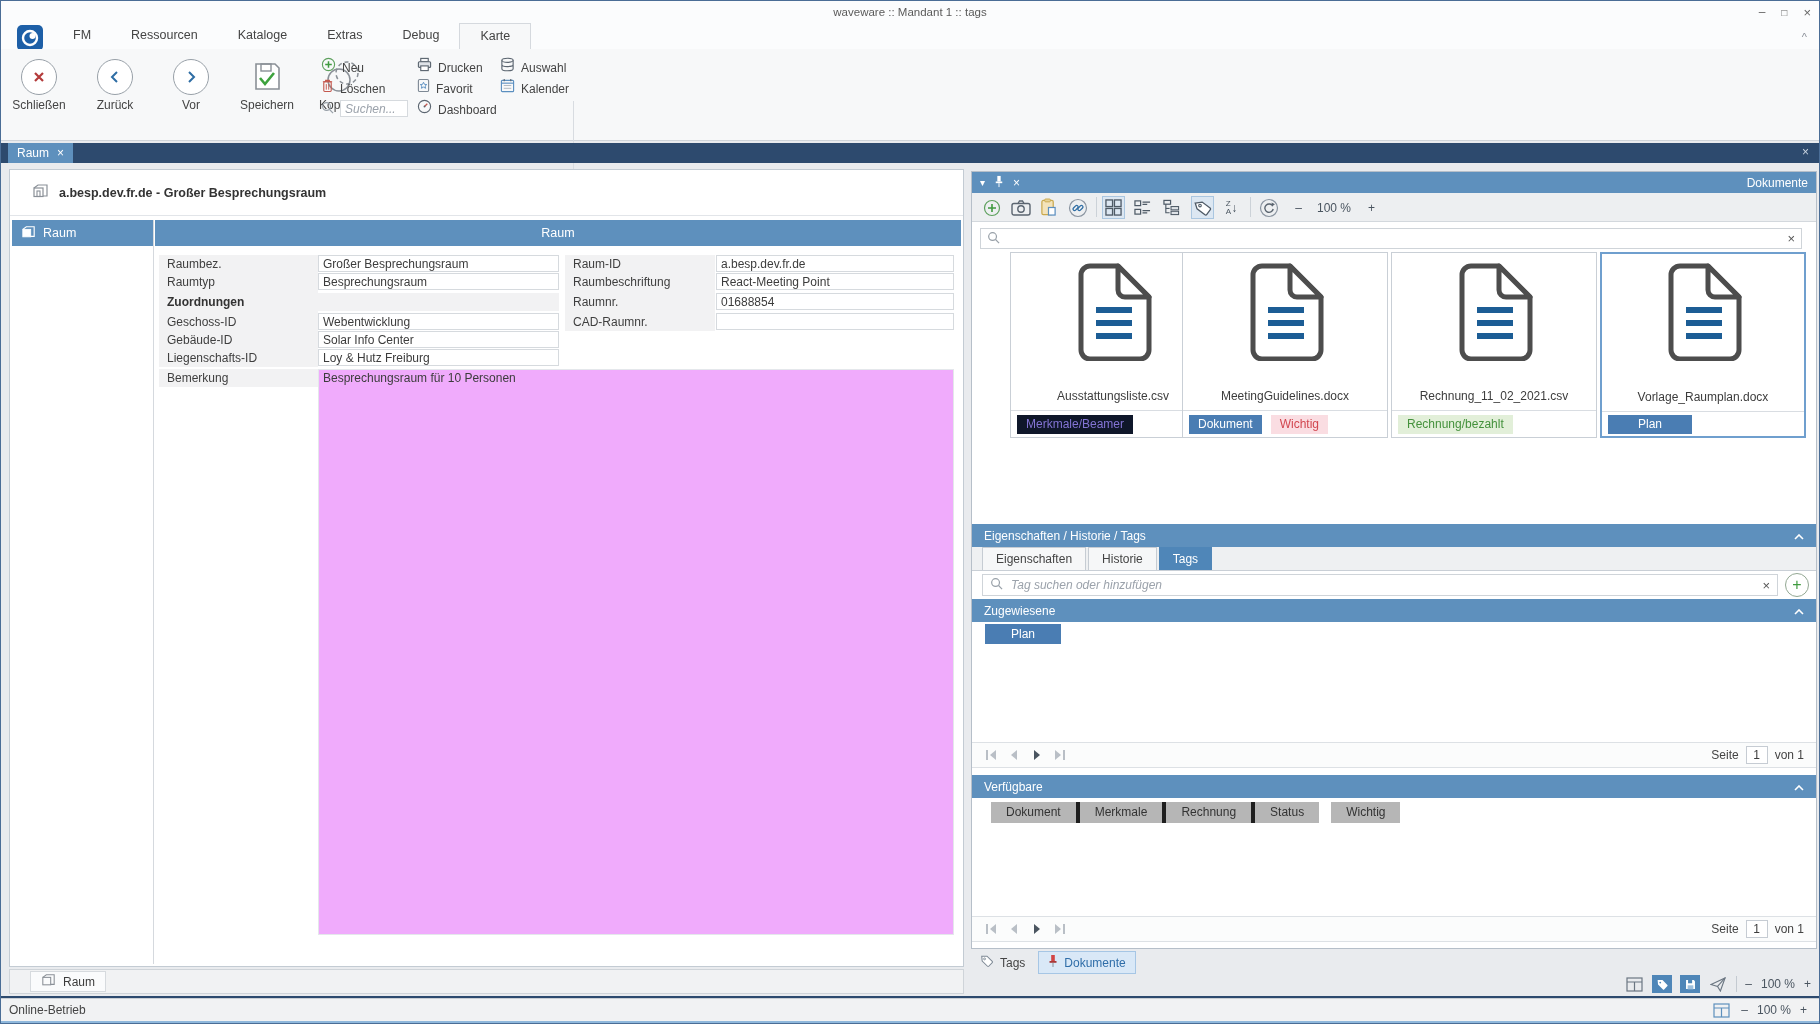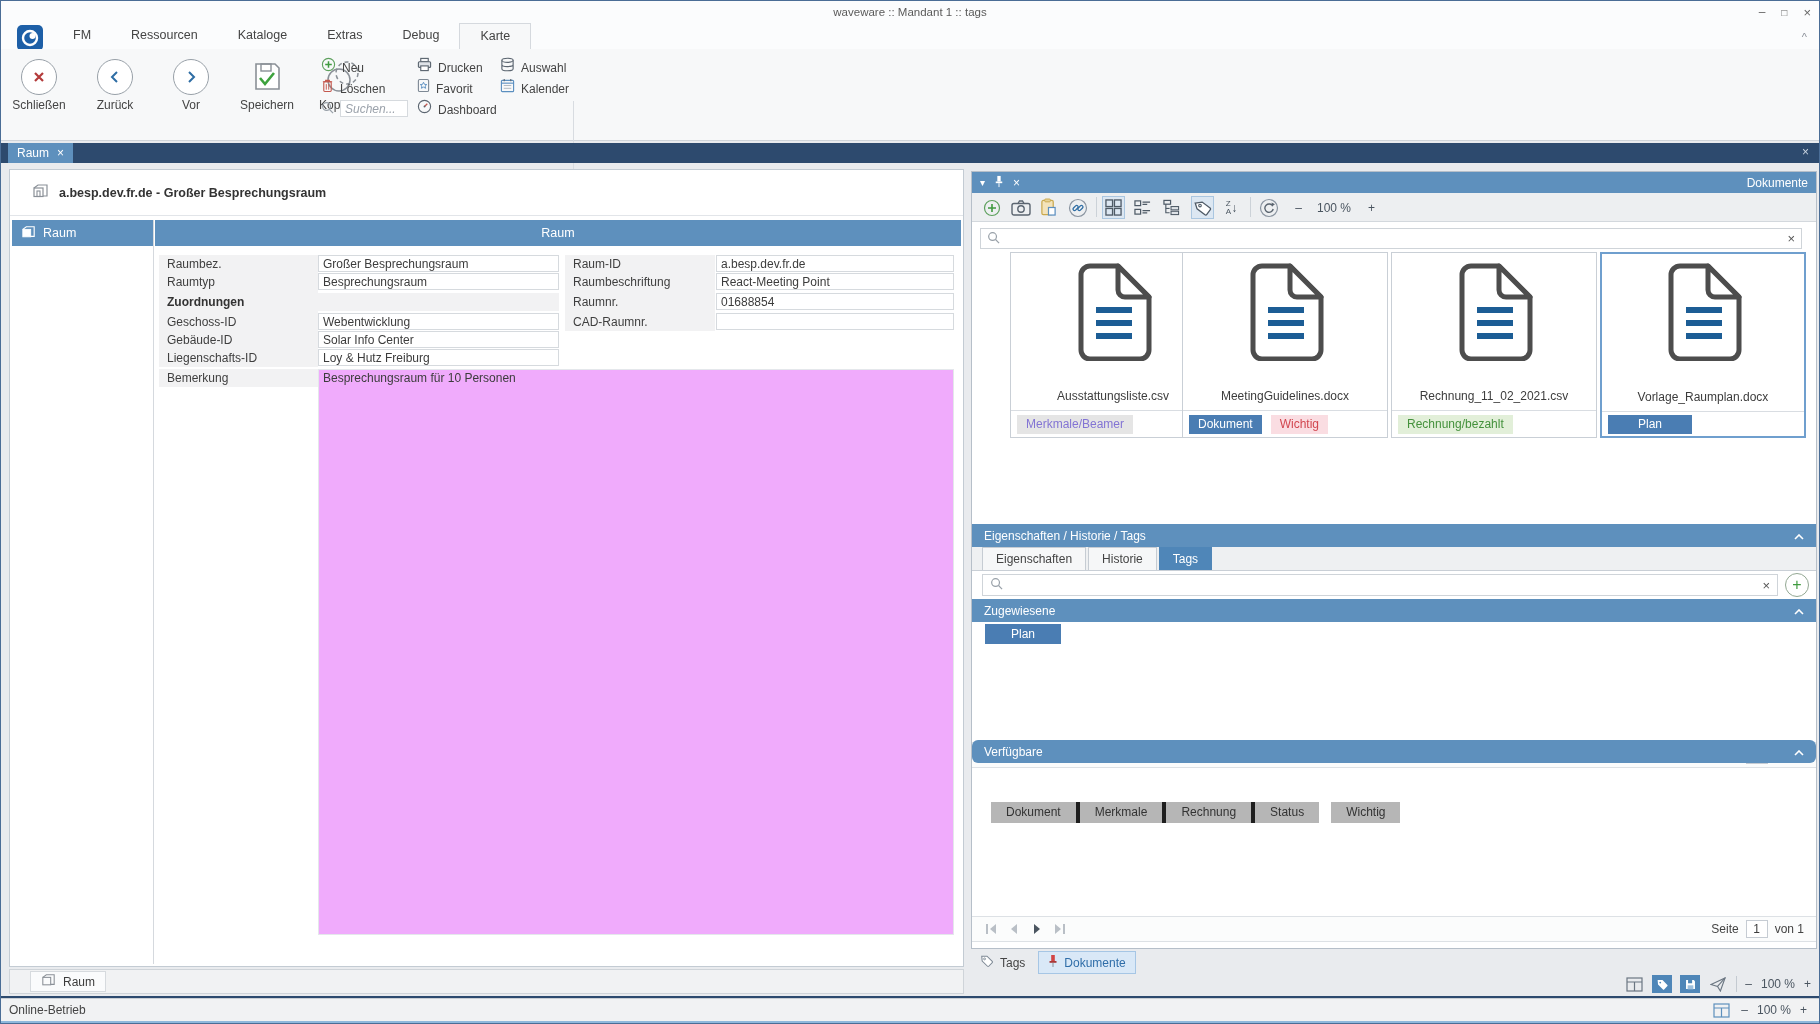--- a/index.html
+++ b/index.html
@@ -54,21 +54,21 @@
   .tb-zoom{color:#4a5560;font-size:12px;}
   .dock-search{position:absolute;left:8px;top:56px;width:822px;height:21px;background:#fff;border:1px solid #cfd4d9;display:flex;align-items:center;padding:0 6px;gap:6px;}
   .dock-search input{border:none;flex:1;background:transparent;}
   .clear-x{color:#555;font-size:13px;margin-left:auto;}
   
   .dcard{position:absolute;top:80px;width:206px;height:186px;border:1px solid #c9cfd6;background:#fff;}
   .dcard.sel{border:2px solid #6f9fce;}
   .dcard-name{position:absolute;left:0;top:136px;right:0;text-align:center;font-size:12px;color:#3c3c3c;}
   .dcard-tags{position:absolute;left:0;top:157px;right:0;bottom:0;border-top:1px solid #d9dde2;padding:5px 6px;display:flex;gap:9px;align-items:center;}
   .chip{display:inline-block;height:19px;line-height:19px;padding:0 9px;font-size:12px;}
-  .chip-lavender{background:#e5e5e5;color:#8374d4;}
+  .chip-lavender{background:#0f172a;color:#8374d4;}
   .chip-blue{background:#4a7db3;color:#fff;}
   .chip-pink{background:#fadde2;color:#d2464f;}
   .chip-green{background:#e2efd9;color:#44913c;}
   .chip-wide{width:84px;text-align:center;padding:0;}
   
   .prop-head{position:absolute;left:0;right:0;height:23px;display:flex;align-items:center;padding:0 12px;font-size:12px;}
   .prop-tabs{position:absolute;left:0;top:375px;right:0;height:24px;background:#eef0f2;border-bottom:1px solid #c9cfd6;display:flex;align-items:flex-end;padding-left:10px;}
   .ptab{height:23px;line-height:22px;padding:0 13px;border:1px solid #c6ccd3;border-bottom:none;background:#f6f7f8;color:#444;margin-right:2px;font-size:12px;}
   .ptab.sel{background:#4f86b8;color:#fff;border-color:#4f86b8;}
   .tag-search{position:absolute;left:10px;top:402px;width:796px;height:22px;background:#fff;border:1px solid #cfd4d9;display:flex;align-items:center;padding:0 7px;gap:6px;}
@@ -475,20 +475,21 @@
     <div class="prop-tabs">
       <span class="ptab">Eigenschaften</span>
       <span class="ptab">Historie</span>
       <span class="ptab sel">Tags</span>
     </div>
     <div class="tag-search">
       <span><svg width="13" height="13" viewBox="0 0 14 14">
             <circle cx="6" cy="6" r="4.2" fill="none" stroke="#98a0a8" stroke-width="1.3"></circle>
             <path d="M9.2 9.2 L13 13" stroke="#98a0a8" stroke-width="1.3"></path>
           </svg></span>
+      <input placeholder="Tag suchen oder hinzufügen" style="">
       <span class="clear-x">×</span>
     </div>
     <div class="plus-btn">+</div>
 
     <div class="prop-head blue-bar" style="top:427px;">
       <span>Zugewiesene</span>
       <span style="margin-left:auto;"><svg width="10" height="6" viewBox="0 0 10 6">
             <polyline points="1,5 5,1 9,5" fill="none" stroke="#fff" stroke-width="1.6"></polyline>
           </svg></span>
     </div>
@@ -509,21 +510,21 @@
             <polygon points="2,1 8,6 2,11" fill="#b9bfc6"></polygon>
             <rect x="10" y="1" width="2" height="10" fill="#b9bfc6"></rect>
           </svg></span>
       <span class="pg-right">
         <span>Seite</span>
         <input class="pg-input" value="1" style="">
         <span>von 1</span>
       </span>
     </div>
 
-    <div class="prop-head blue-bar" style="top:568px;border-radius:6px;">
+    <div class="prop-head blue-bar" style="top:603px;">
       <span>Verfügbare</span>
       <span style="margin-left:auto;"><svg width="10" height="6" viewBox="0 0 10 6">
             <polyline points="1,5 5,1 9,5" fill="none" stroke="#fff" stroke-width="1.6"></polyline>
           </svg></span>
     </div>
     <div class="abs" style="left:19px;top:630px;white-space:nowrap;">
       <span class="gchip">Dokument</span><span class="gsep"></span><span class="gchip">Merkmale</span><span class="gsep"></span><span class="gchip">Rechnung</span><span class="gsep"></span><span class="gchip">Status</span><span style="display:inline-block;width:12px;"></span><span class="gchip">Wichtig</span>
     </div>
 
     <div class="pager" style="top:744px;">

